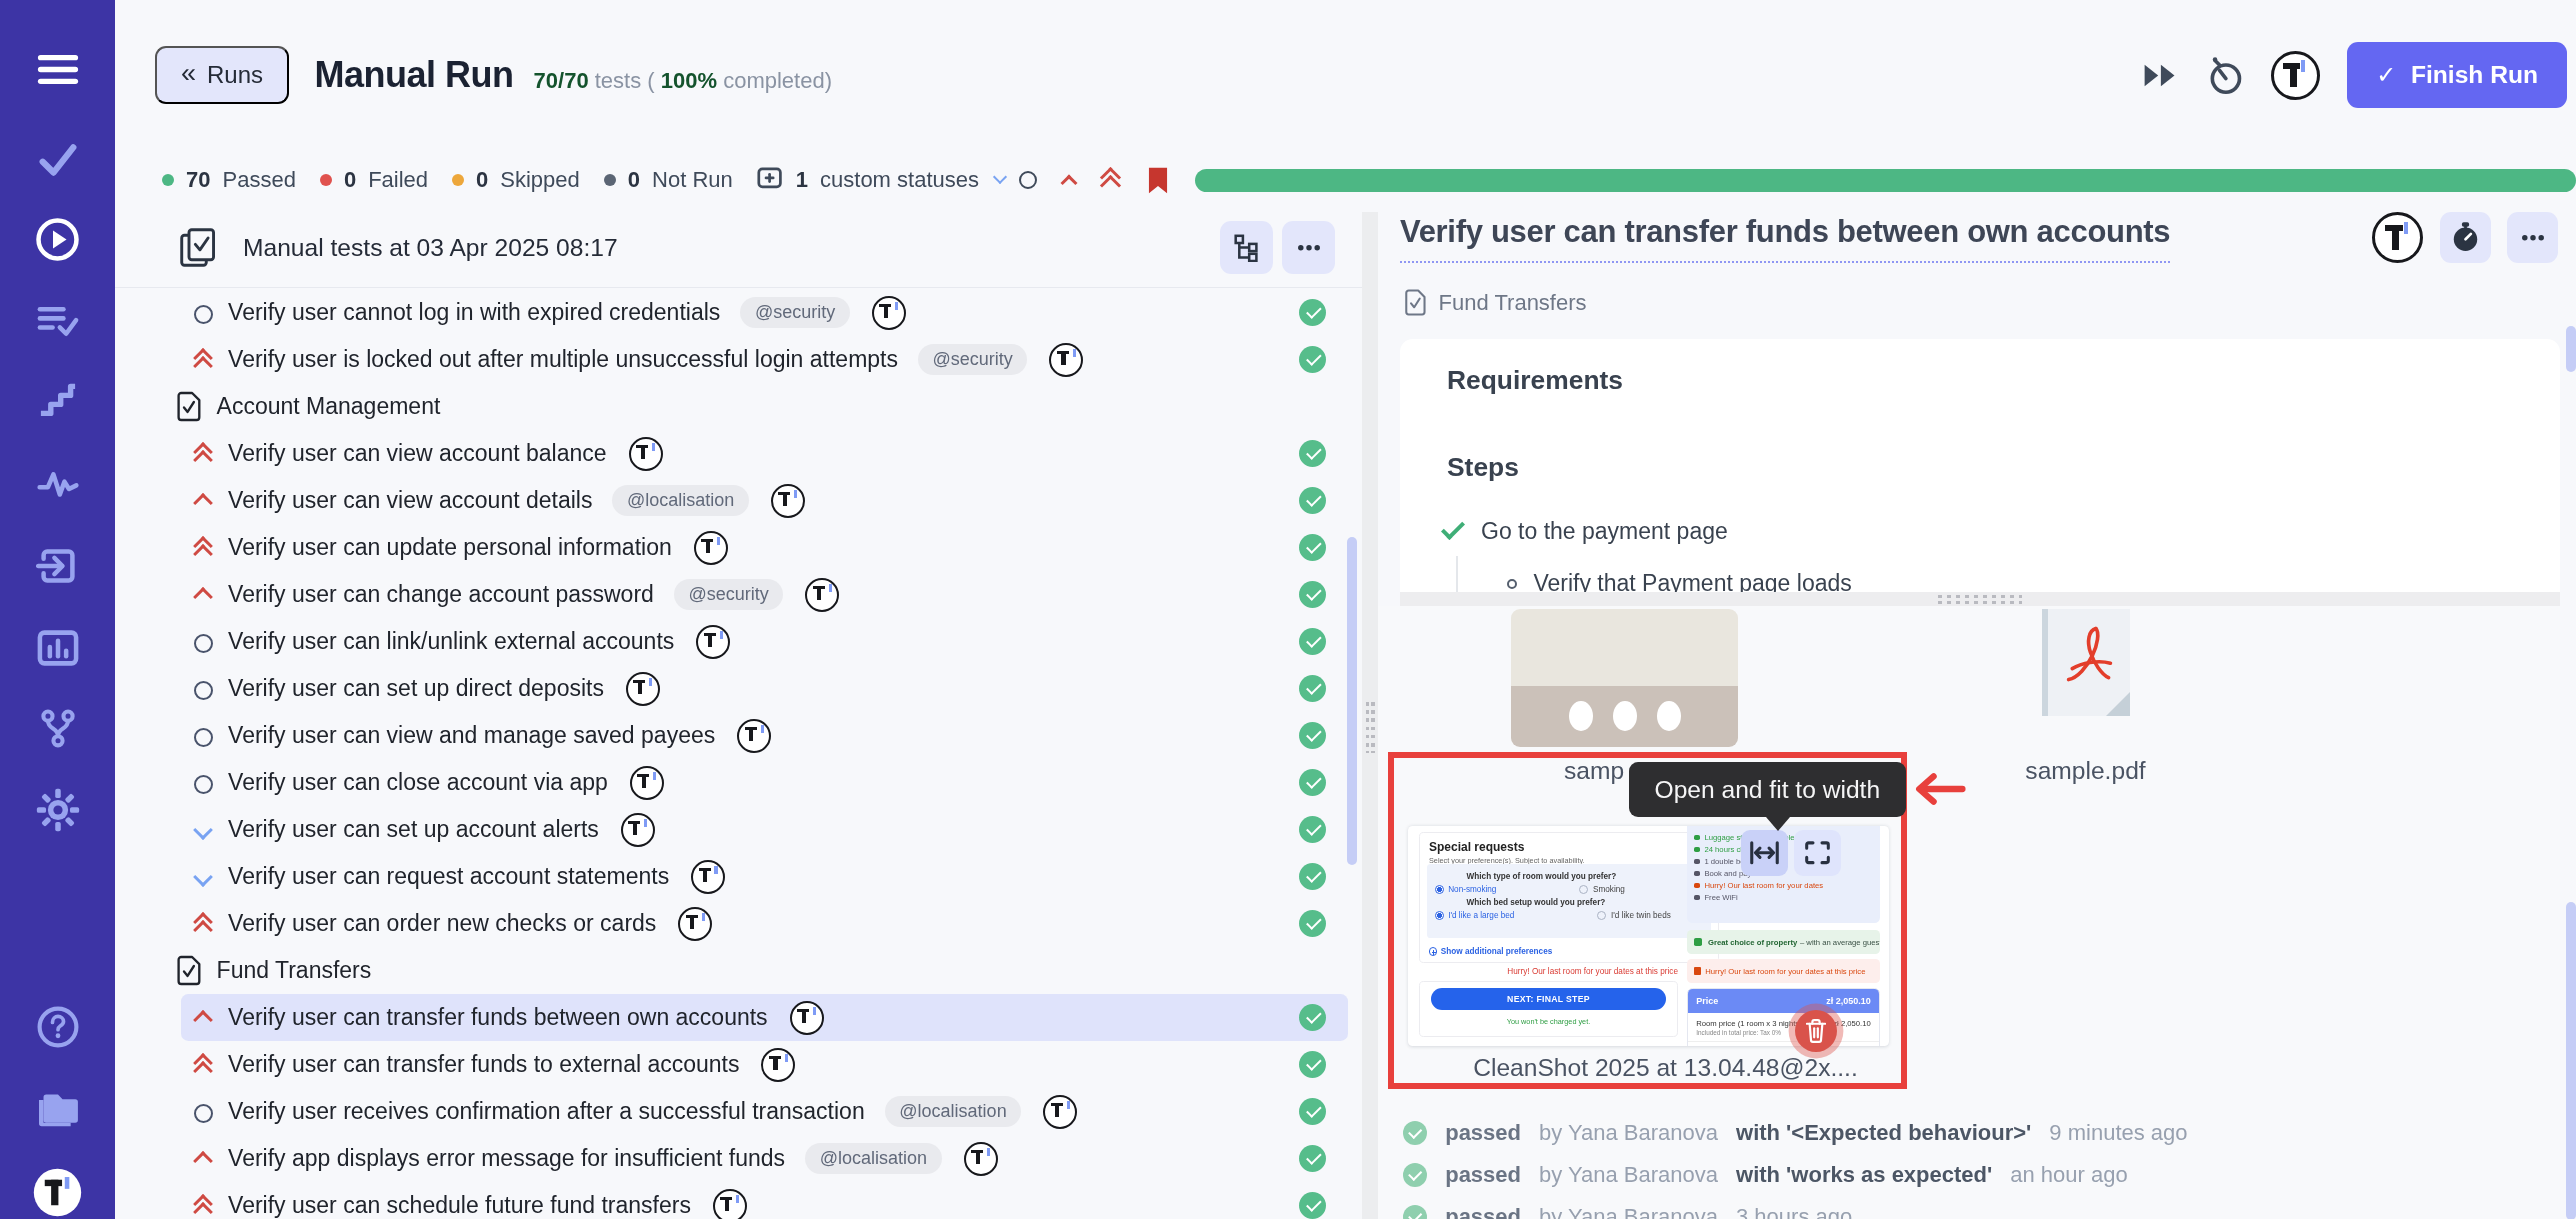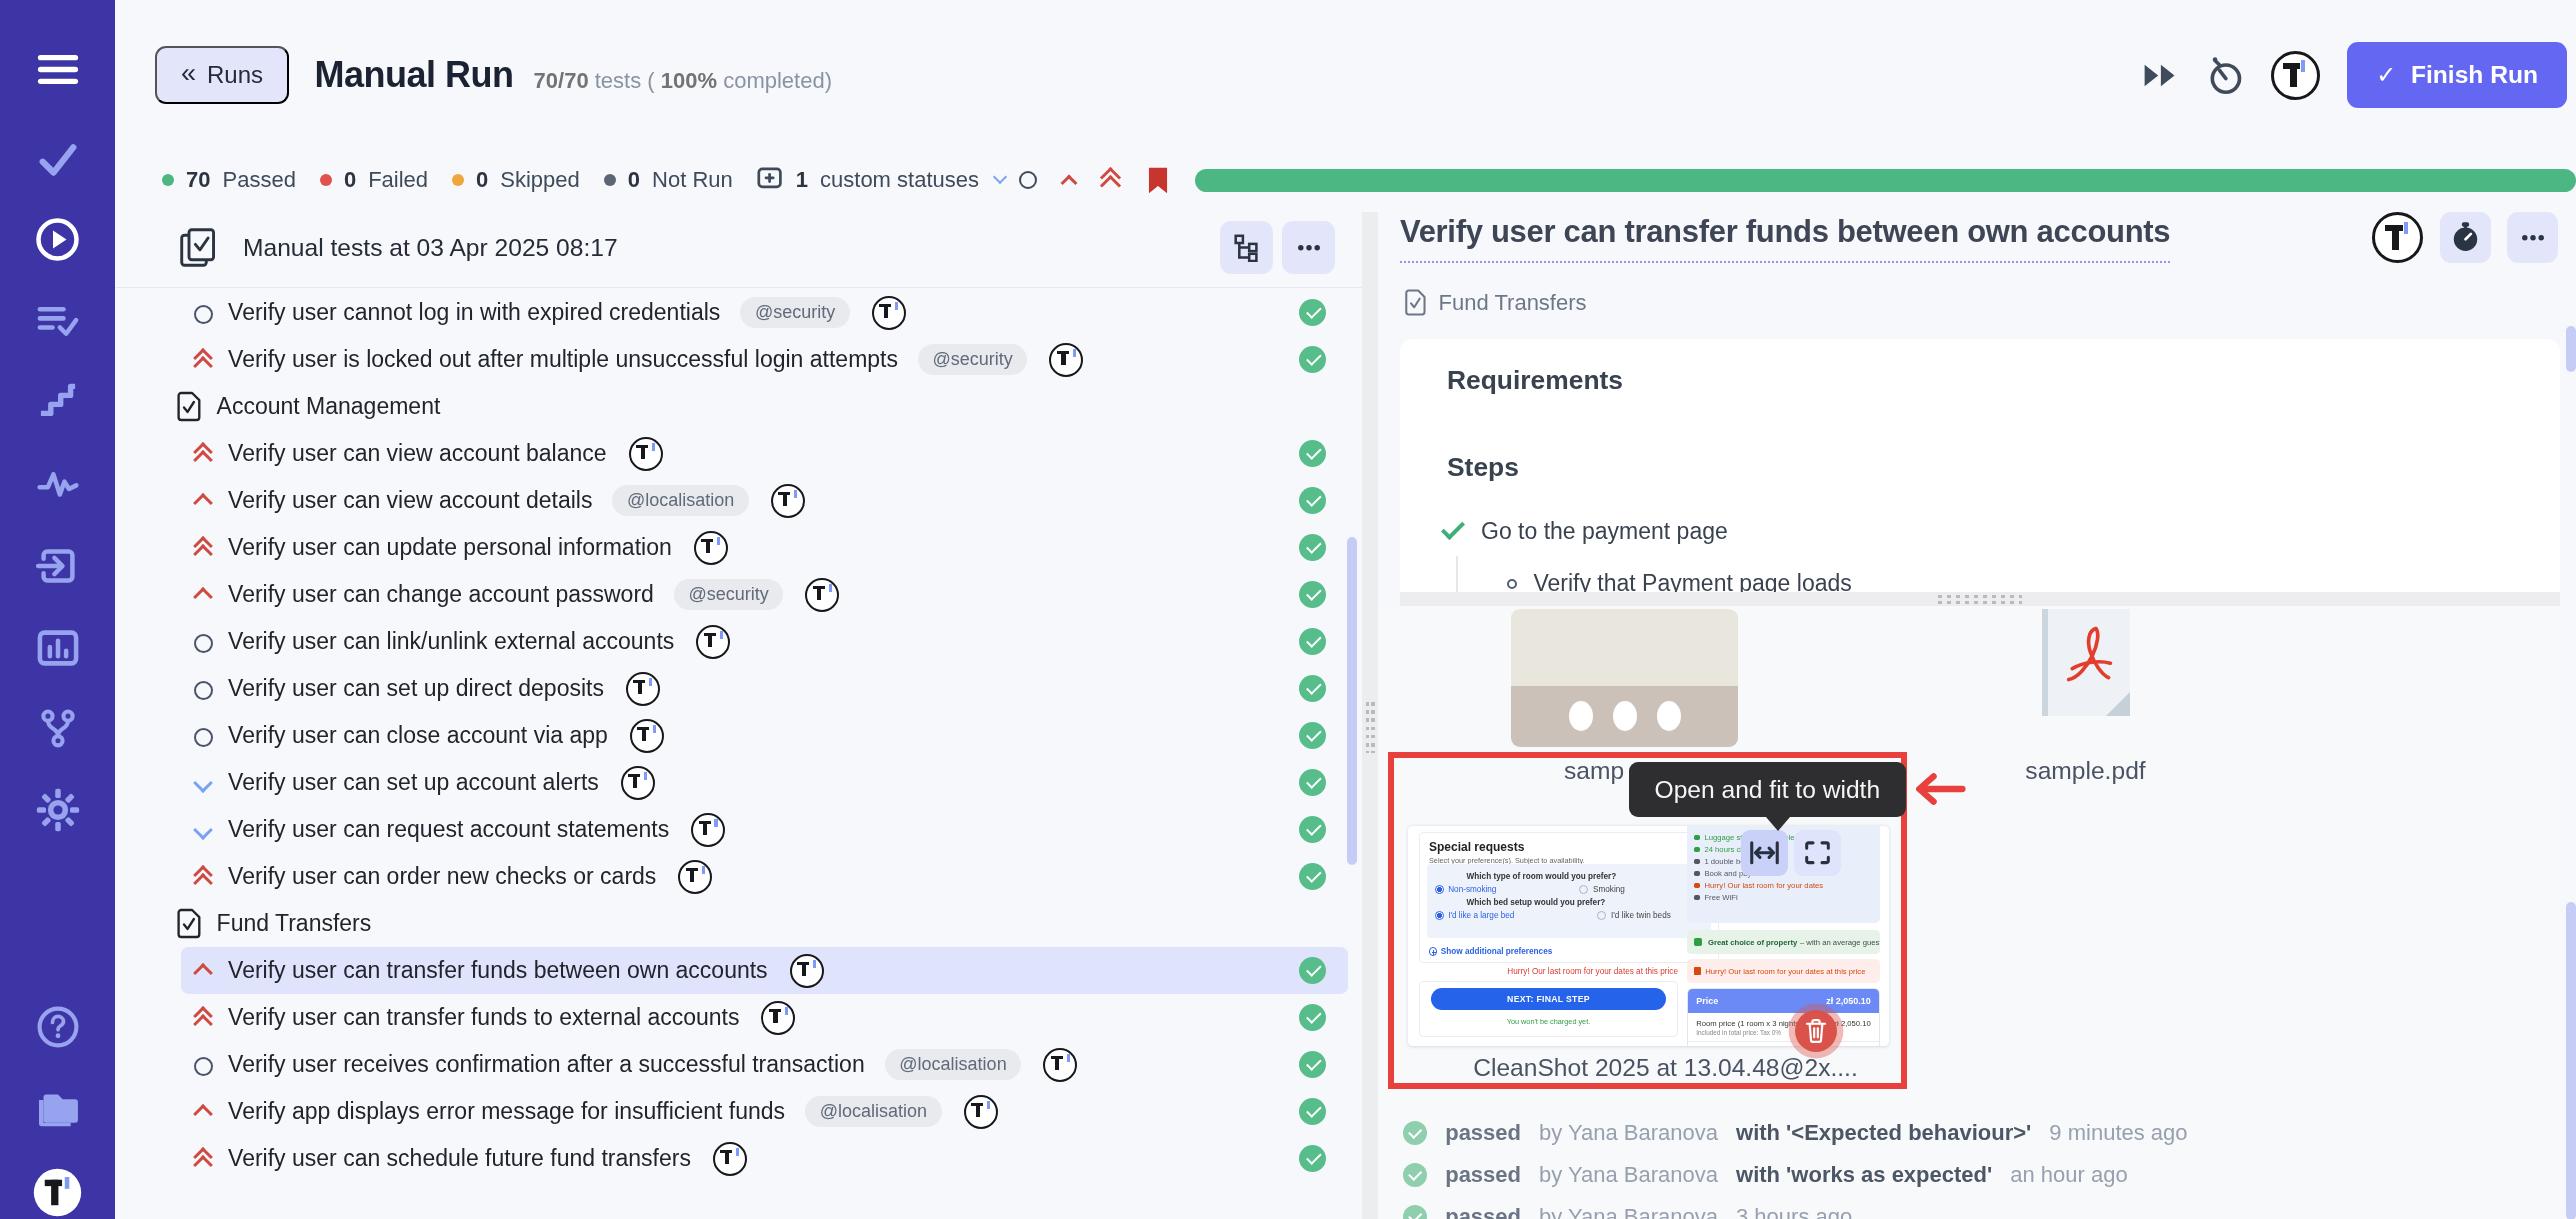--- a/index.html
+++ b/index.html
@@ -16,21 +16,21 @@
   #sidebar{position:absolute;left:0;top:0;width:115px;height:1220px;background:var(--sidebar);}
   .nav-item{position:absolute;left:0;width:115px;height:66px;display:flex;align-items:center;justify-content:center;cursor:pointer;}
   .nav-item svg{display:block;}
 
   
   #header{position:absolute;left:115px;top:0;right:0;height:150px;display:flex;align-items:center;padding-left:40px;}
   .runs-btn{display:flex;align-items:center;gap:11px;height:58px;padding:0 24px;border-radius:11px;background:var(--chip);font-size:24px;color:#252b37;cursor:pointer;}
   .runs-btn .back-glyph{font-size:27px;line-height:1;margin-top:-2.7px;color:#252b37;}
   .page-title{font-size:36px;font-weight:800;color:#1b2232;margin-left:25.5px;letter-spacing:-0.5px;}
   .page-sub{margin-left:20px;align-self:center;margin-top:12.8px;font-size:22px;color:#8a93a3;}
-  .page-sub b{color:#737373;font-weight:700;}
+  .page-sub b{color:#14532d;font-weight:700;}
   .header-actions{margin-left:auto;display:flex;align-items:center;gap:27px;padding-right:9px;}
   .icon-btn{background:none;border:none;cursor:pointer;display:flex;align-items:center;justify-content:center;}
   .tlogo{width:49px;height:49px;border-radius:50%;border:3.6px solid #17181c;background:#fff;position:relative;flex:none;}
   .tlogo .bar{position:absolute;background:#17181c;}
   .tlogo .b1{left:21%;top:22%;width:40%;height:13%;}
   .tlogo .b2{left:37%;top:22%;width:15%;height:56%;}
   .tlogo .b3{left:63%;top:16%;width:9%;height:26%;background:#7f9bf5;}
   .finish-btn{display:flex;align-items:center;gap:14.6px;height:66px;padding:0 29px;border-radius:11px;background:var(--accent);color:#fff;font-size:24.6px;font-weight:600;border:none;cursor:pointer;}
   .finish-btn .check-glyph{font-size:24px;font-weight:400;}
 
@@ -534,20 +534,33 @@
 
           <span class="ticon">
             <i class="tbar"></i>
             <i class="tstem"></i>
             <i class="tmark"></i>
           </span>
           <span class="spacer"></span>
           <span class="badge"></span>
         </div>
 
+        <div class="row t-test p-circle">
+
+          <span class="prio"></span>
+          <span class="label">Verify user can view and manage saved payees</span>
+
+          <span class="ticon">
+            <i class="tbar"></i>
+            <i class="tstem"></i>
+            <i class="tmark"></i>
+          </span>
+          <span class="spacer"></span>
+          <span class="badge"></span>
+        </div>
 
         <div class="row t-test p-circle">
 
           <span class="prio"></span>
           <span class="label">Verify user can close account via app</span>
 
           <span class="ticon">
             <i class="tbar"></i>
             <i class="tstem"></i>
             <i class="tmark"></i>

